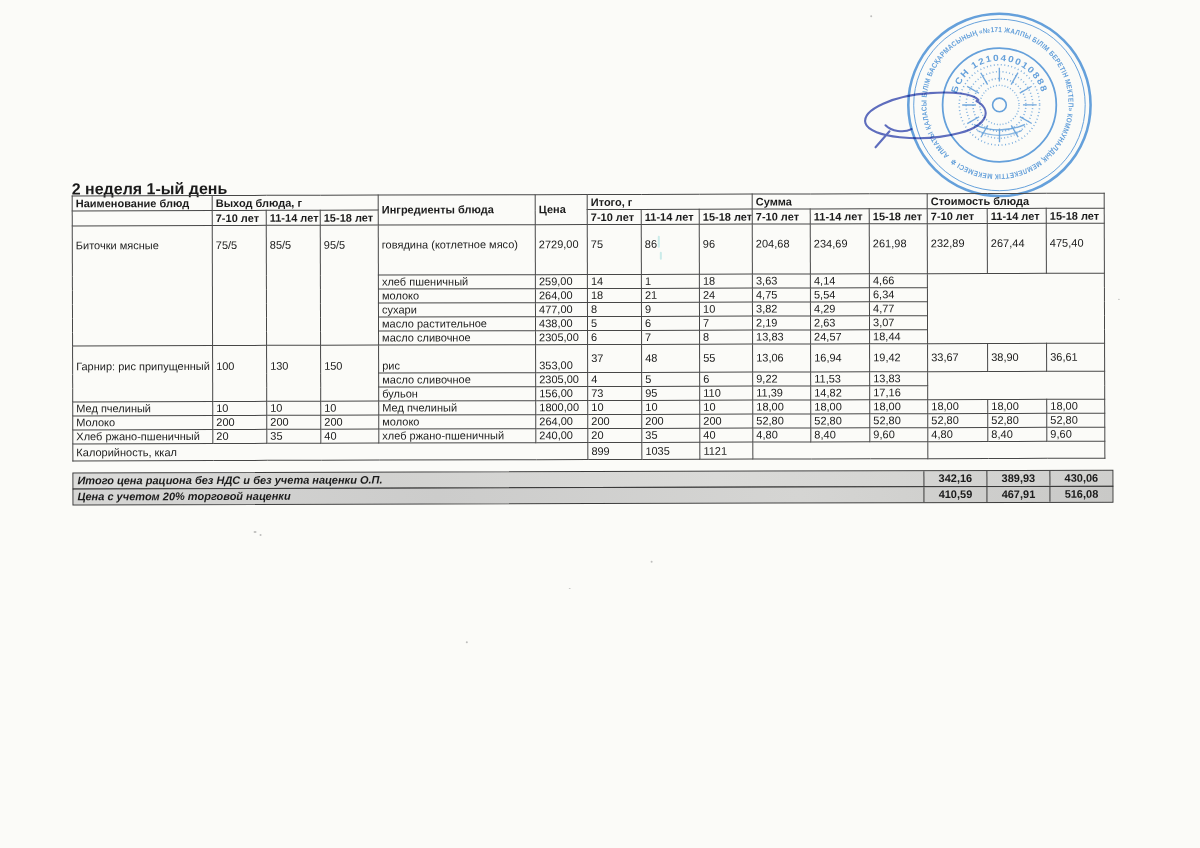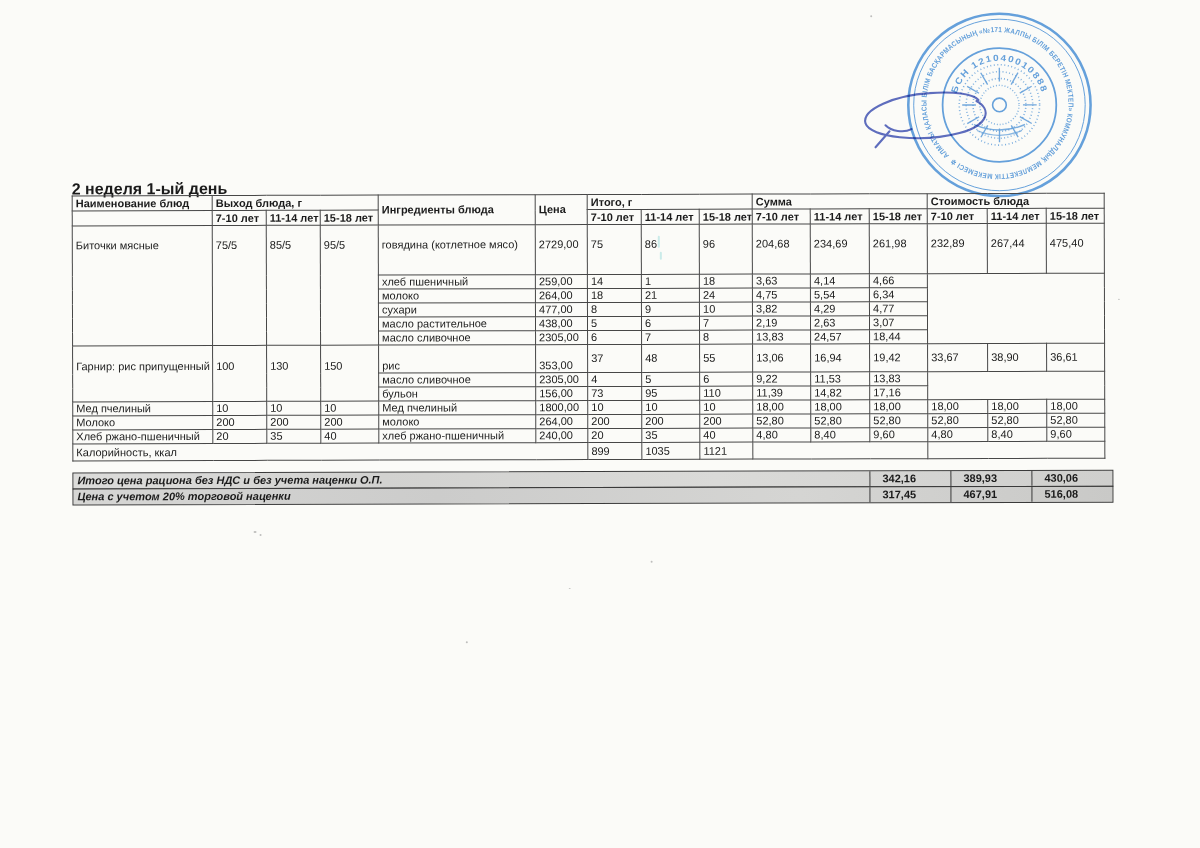--- a/index.html
+++ b/index.html
@@ -12,21 +12,21 @@
   .menu td,.menu th{border:1px solid #474747;padding:0 3px;height:13px;line-height:12.5px;white-space:nowrap;overflow:hidden;font-weight:normal;text-align:left;vertical-align:middle}
   .menu th{font-weight:bold;height:14px}
   tr.tall>td{height:36px;vertical-align:top;padding-top:13px}
   .tc{text-align:center}.tr{text-align:right}.b{font-weight:bold}
   td.vt{vertical-align:top;padding-top:14px}
 
   .summary{position:absolute;left:72px;top:471px;width:1041px;font-size:11px}
   .sumrow{display:flex;border:1.4px solid #3a3a3a;height:15px;line-height:15px;font-weight:bold;font-style:italic;background:linear-gradient(90deg,#dcdcda 0%,#d2d2d0 30%,#dadad8 62%,#cfcfcd 100%)}
   .sumrow+.sumrow{margin-top:-1px;background:linear-gradient(90deg,#d6d6d4 0%,#cccccb 35%,#d5d5d3 70%,#c9c9c7 100%)}
   .sumrow .lbl{flex:1;padding:0 4px;overflow:hidden;white-space:nowrap}
-  .sumrow .val{width:56px;padding:0 12px;border-left:1px solid #3a3a3a;text-align:left;font-style:normal}
+  .sumrow .val{width:56px;padding:0 3px;border-left:1px solid #3a3a3a;text-align:center;font-style:normal}
 
   .approval{position:absolute;left:877px;top:85px;font-size:11px;line-height:18px;color:#2e2e36;white-space:nowrap}
   .approval .indent{padding-left:48px}
   .uline{display:inline-block;border-bottom:1.2px solid #44446a;height:10px;vertical-align:baseline}
 
   .stamp{position:absolute;left:902px;top:8px;width:196px;height:196px;opacity:.88;mix-blend-mode:multiply}
   .signature{position:absolute;left:852px;top:80px;width:170px;height:80px;mix-blend-mode:multiply}
 
   .speck{position:absolute;background:#8c8c8c;border-radius:50%;opacity:.55}
   .cyanmark{position:absolute;background:#8fd8d8;opacity:.45;border-radius:1px}
@@ -305,21 +305,21 @@
 
   <div class="summary">
     <div class="sumrow">
       <div class="lbl">Итого цена рациона без НДС и без учета наценки О.П.</div>
       <div class="val">342,16</div>
       <div class="val">389,93</div>
       <div class="val">430,06</div>
     </div>
     <div class="sumrow">
       <div class="lbl">Цена с учетом 20% торговой наценки</div>
-      <div class="val">317,45</div>
+      <div class="val">410,59</div>
       <div class="val">467,91</div>
       <div class="val">516,08</div>
     </div>
   </div>
 
   <div class="speck" style="left:253px;top:530px;width:3px;height:2px"></div>
   <div class="speck" style="left:259px;top:533px;width:2px;height:2px"></div>
   <div class="speck" style="left:650px;top:561px;width:2px;height:2px"></div>
   <div class="speck" style="left:568px;top:588px;width:2px;height:1px"></div>
   <div class="speck" style="left:871px;top:16px;width:2px;height:2px"></div>

